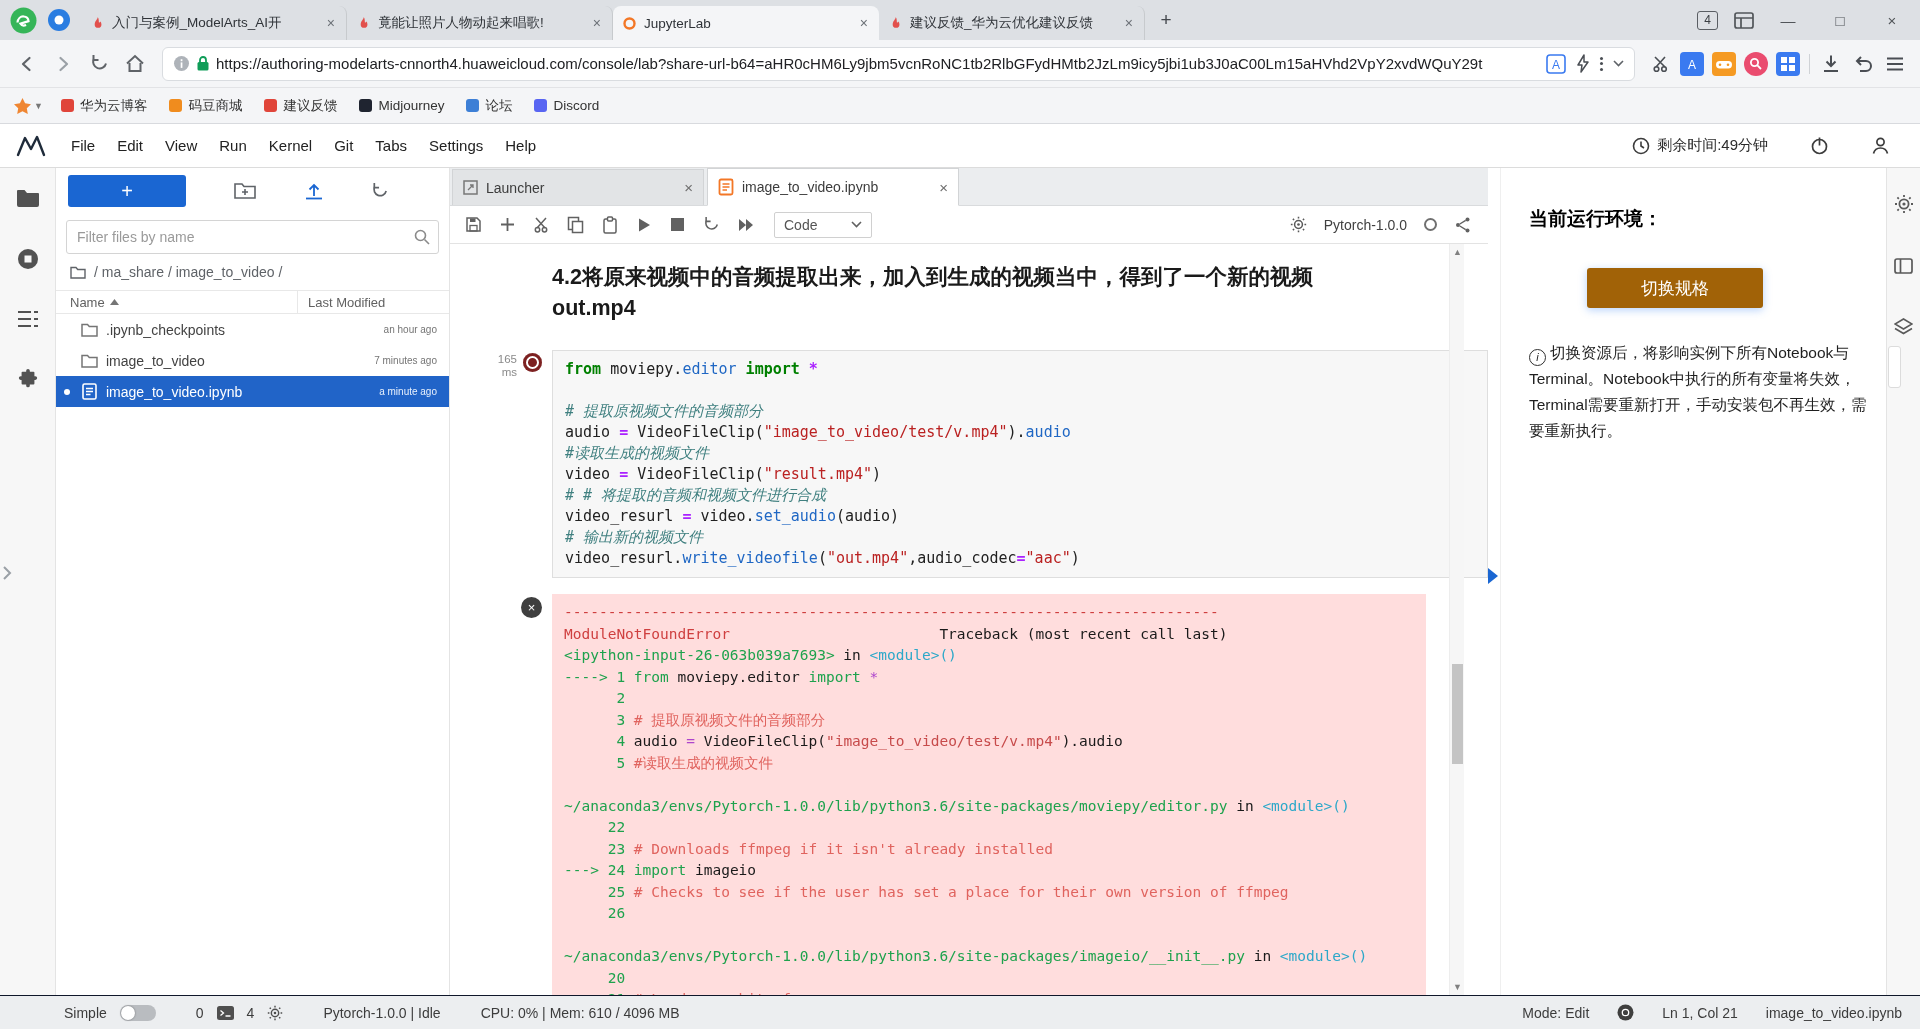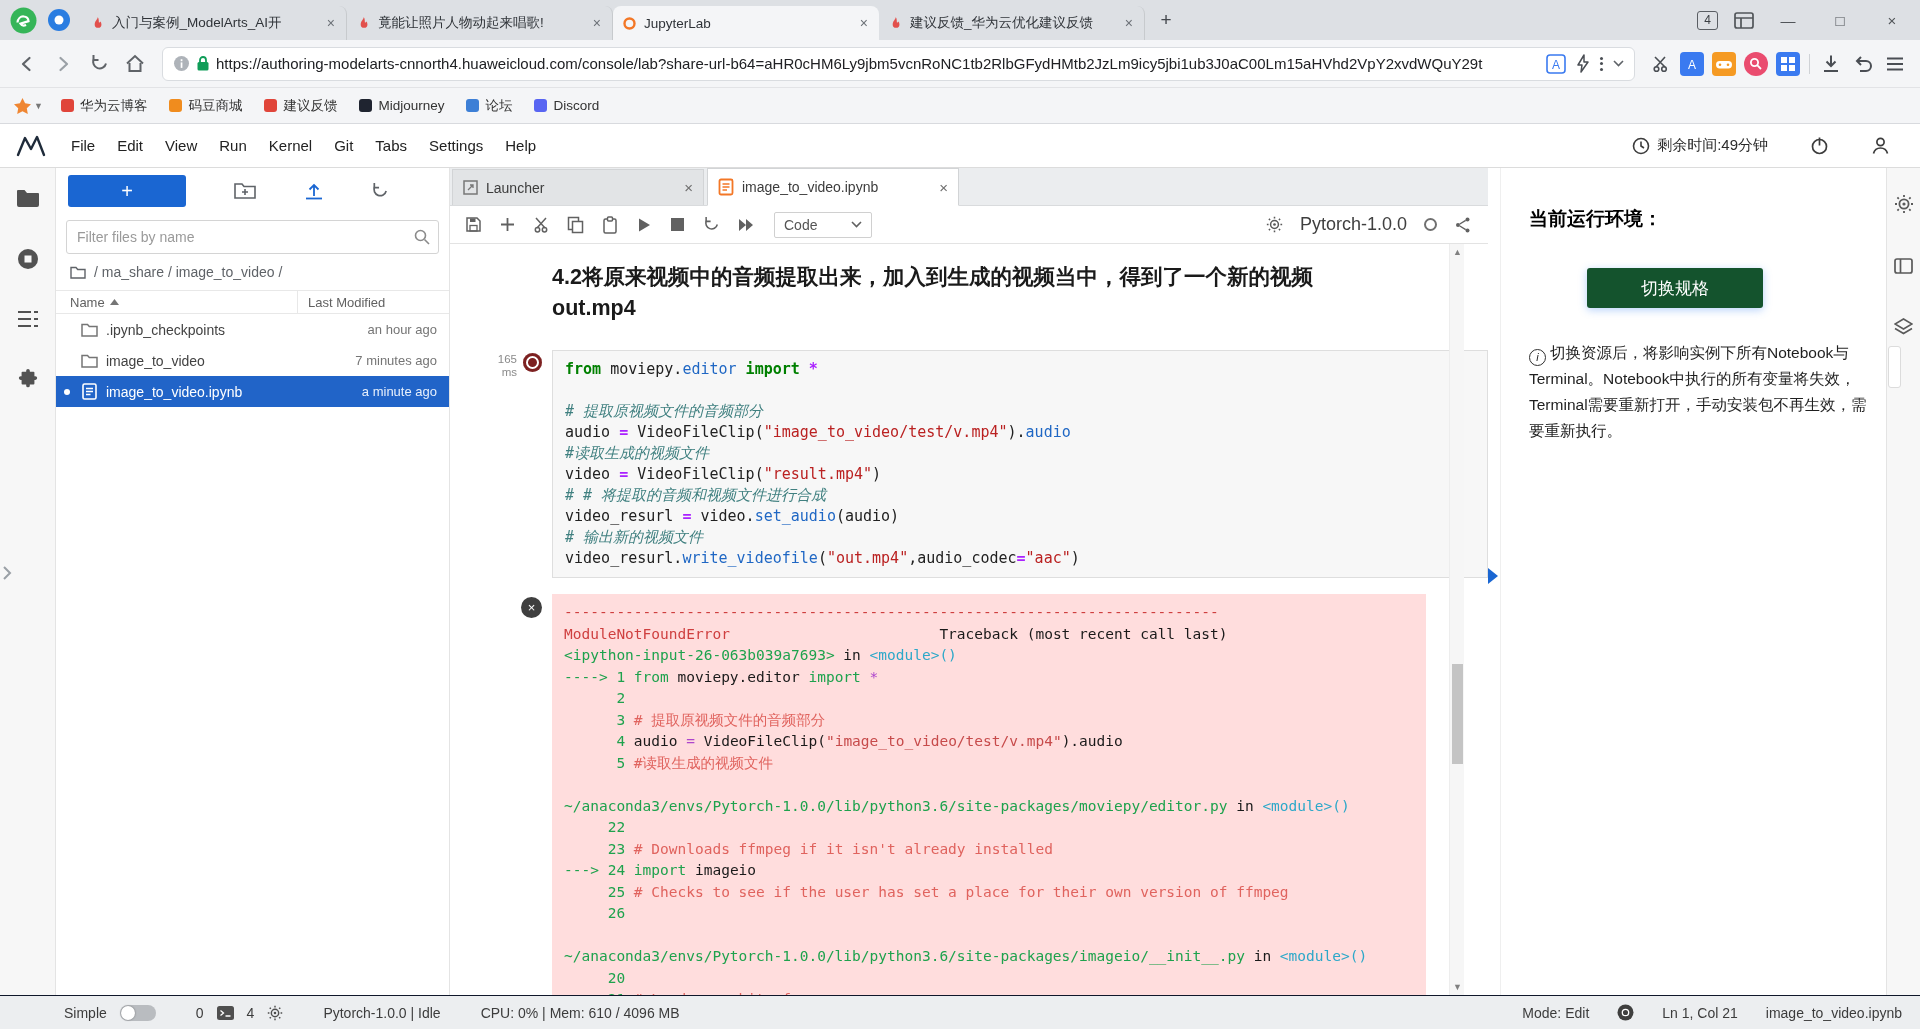--- a/index.html
+++ b/index.html
@@ -59,35 +59,35 @@
   .fb-filter .sic { position:absolute; right:9px; top:9px; }
   .fb-crumbs { height:36px; display:flex; align-items:center; gap:8px; padding:0 14px; font-size:14px; color:#5f6368; flex:none; }
   .fb-header { height:24px; border-top:1px solid #e8e8e8; border-bottom:1px solid #e8e8e8; display:flex; align-items:stretch; font-size:13px; color:#616161; flex:none; }
   .fbh-name { flex:1; display:flex; align-items:center; gap:5px; padding-left:14px; }
   .fbh-mod { width:152px; border-left:1px solid #e8e8e8; display:flex; align-items:center; padding-left:10px; }
   .frow { height:31px; display:flex; align-items:center; padding:0 12px 0 8px; font-size:14px; color:#424242; gap:7px; }
   .frow .dotslot { width:9px; display:flex; }
   .frow .dot { width:6px; height:6px; border-radius:50%; background:#fff; }
   .frow .ficon { display:grid; place-items:center; width:19px; }
   .frow .fname { flex:1; white-space:nowrap; overflow:hidden; }
-  .frow .fmod { font-size:13px; color:#757575; min-width:112px; text-align:right; }
+  .frow .fmod { font-size:10px; color:#757575; min-width:112px; text-align:right; }
   .frow.selected { background:#2164c8; color:#fff; }
   .frow.selected .fmod { color:#e8f0fc; }
 
   
   .docarea { flex:1; min-width:0; display:flex; flex-direction:column; background:#fff; }
   .doc-tabs { height:38px; background:#ebedef; border-bottom:1px solid #d9dbdd; display:flex; align-items:flex-end; padding-left:2px; flex:none; }
   .dtab { width:252px; height:36px; background:#e2e4e6; border:1px solid #d2d4d6; border-bottom:none; display:flex; align-items:center; gap:8px; padding:0 10px; font-size:14px; color:#3c3c3c; margin-right:3px; }
   .dtab.active { background:#fff; height:38px; margin-bottom:-1px; border-bottom:1px solid #fff; }
   .dtab .dlabel { flex:1; white-space:nowrap; overflow:hidden; text-overflow:ellipsis; }
   .dtab .dclose { color:#6e6e6e; font-size:15px; }
   .nb-toolbar { height:38px; border-bottom:1px solid #e3e3e3; display:flex; align-items:center; gap:3px; padding:0 8px; flex:none; background:#fff; }
   .ti { width:31px; height:28px; display:grid; place-items:center; }
   .celltype { margin-left:10px; width:98px; height:26px; border:1px solid #d0d0d0; border-radius:2px; display:flex; align-items:center; justify-content:space-between; padding:0 9px; font-size:14px; color:#555; background:#fff; }
-  .tbr { margin-left:auto; display:flex; align-items:center; gap:17px; padding-right:8px; font-size:18px; color:#3f3f3f; }
+  .tbr { margin-left:auto; display:flex; align-items:center; gap:17px; padding-right:8px; font-size:14px; color:#3f3f3f; }
   .kcircle { width:13px; height:13px; border:2px solid #707070; border-radius:50%; }
 
   .nb-content { flex:1; min-height:0; position:relative; overflow:hidden; padding-top:18px; background:#fff; }
   .md-heading { margin-left:102px; width:795px; font-size:21.5px; line-height:31px; font-weight:bold; color:#1a1a1a; }
   .cell-row { display:flex; margin-top:26px; }
   .cell-row.outrow { margin-top:16px; }
   .gutter { width:102px; flex:none; display:flex; justify-content:flex-end; align-items:flex-start; gap:6px; padding:3px 10px 0 0; }
   .exec { width:27px; font-size:11.5px; line-height:13px; color:#8a8a8a; text-align:right; }
   .runmark { width:19px; height:19px; border-radius:50%; background:#7d2121; box-shadow:inset 0 0 0 3px #7d2121, inset 0 0 0 5px #fff; flex:none; }
   .xmark { width:21px; height:21px; border-radius:50%; background:#3f3f3f; color:#fff; font-size:13px; display:grid; place-items:center; flex:none; }
@@ -109,21 +109,21 @@
 
   .splitter { width:12px; flex:none; background:#fff; position:relative; }
   .blue-arrow { position:absolute; left:0; top:400px; width:0; height:0; border-left:10px solid #1a66d2; border-top:8px solid transparent; border-bottom:8px solid transparent; }
 
   
   .rp { width:386px; flex:none; background:#fff; border-left:1px solid #efefef; padding:38px 0 0 28px; }
   .rp-title { font-size:19px; font-weight:bold; color:#000; }
   .spec-row { margin-top:22px; font-size:17px; font-weight:bold; color:#101010; }
   .spec-row .sl { display:inline-block; width:92px; }
   .spec-row .sv.red { color:#e23b36; }
-  .rp-btn { display:block; margin:36px 0 0 58px; width:176px; height:40px; background:#14532d; color:#fff; font-size:17px; border:none; border-radius:3px; box-shadow:0 2px 8px rgba(46,123,240,.35); font-family:inherit; }
+  .rp-btn { display:block; margin:36px 0 0 58px; width:176px; height:40px; background:#a16207; color:#fff; font-size:17px; border:none; border-radius:3px; box-shadow:0 2px 8px rgba(46,123,240,.35); font-family:inherit; }
   .rp-note { margin-top:32px; width:352px; font-size:15.5px; line-height:26px; color:#1f1f1f; }
   .info-i { display:inline-flex; width:17px; height:17px; border:1.5px solid #2f2f2f; border-radius:50%; align-items:center; justify-content:center; font-size:11px; margin-right:4px; vertical-align:-3px; font-style:italic; }
 
   .rightstrip { width:34px; flex:none; background:#f7f7f7; border-left:1px solid #e4e4e4; display:flex; flex-direction:column; align-items:center; padding-top:26px; gap:44px; position:relative; }
   .rs-pill { position:absolute; left:1px; top:178px; width:13px; height:42px; background:#fff; border:1px solid #dcdcdc; border-radius:3px; }
 
   
   .statusbar { height:34px; flex:none; background:#eceef0; border-top:1px solid #0f172a; display:flex; align-items:center; font-size:14px; color:#3c3c3c; padding:0 18px 0 64px; gap:13px; }
   .toggle { width:36px; height:16px; border-radius:8px; background:#b9bcc0; position:relative; flex:none; }
   .knob { position:absolute; left:1px; top:1px; width:14px; height:14px; border-radius:50%; background:#fff; box-shadow:0 0 2px rgba(0,0,0,.45); }

